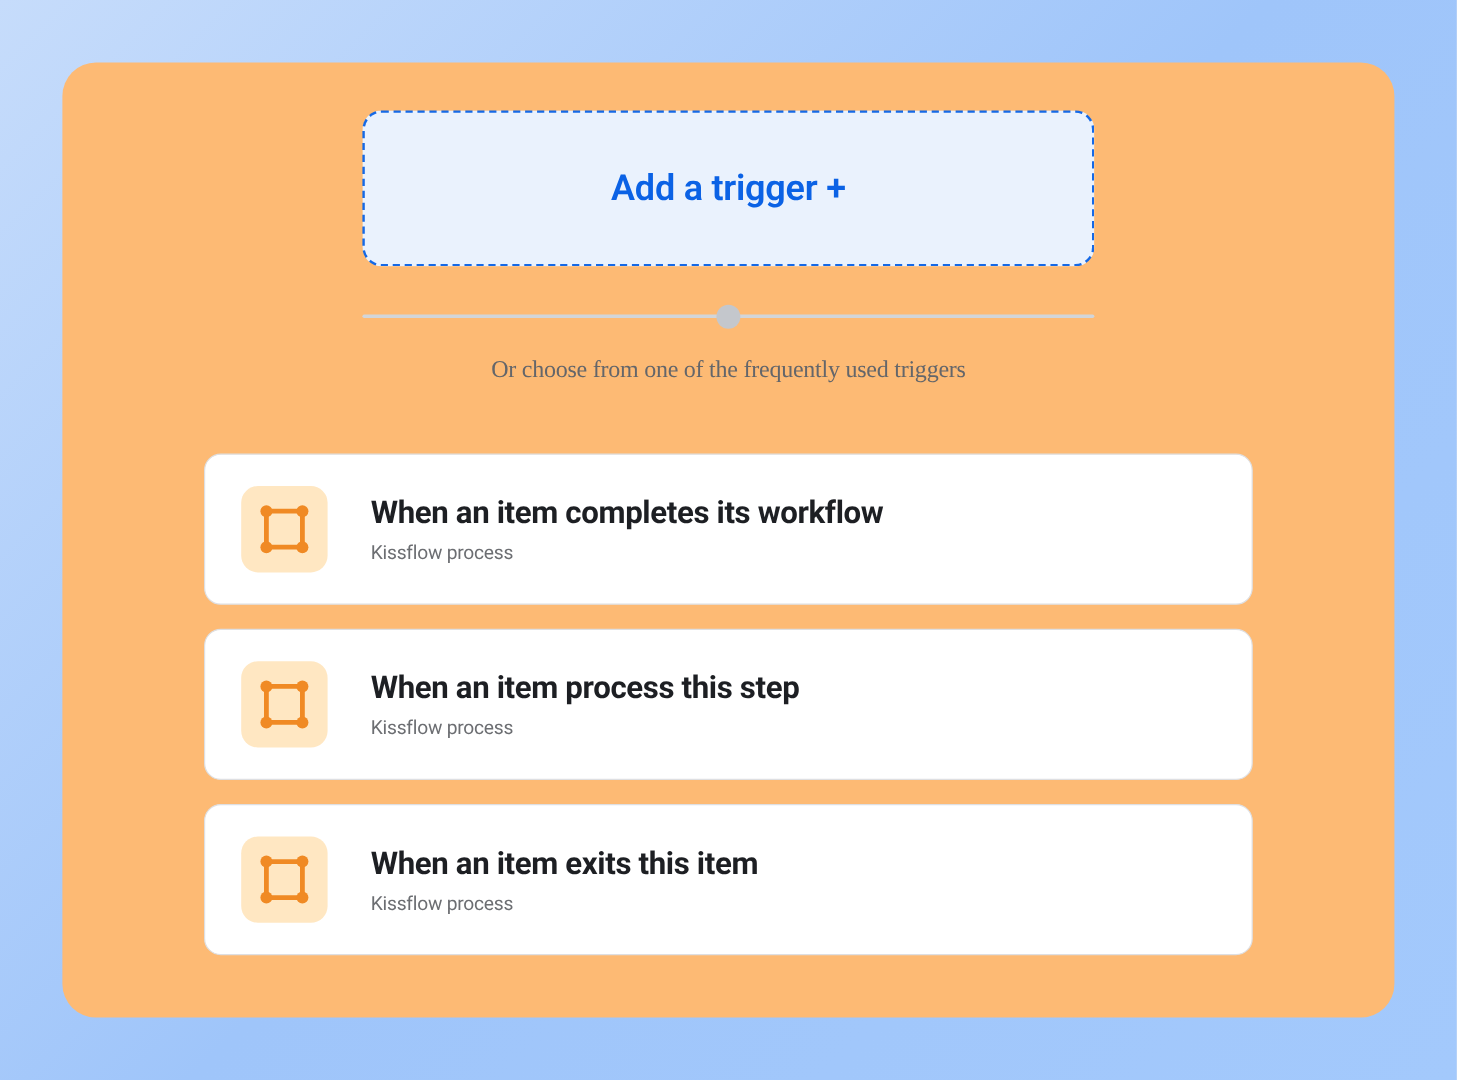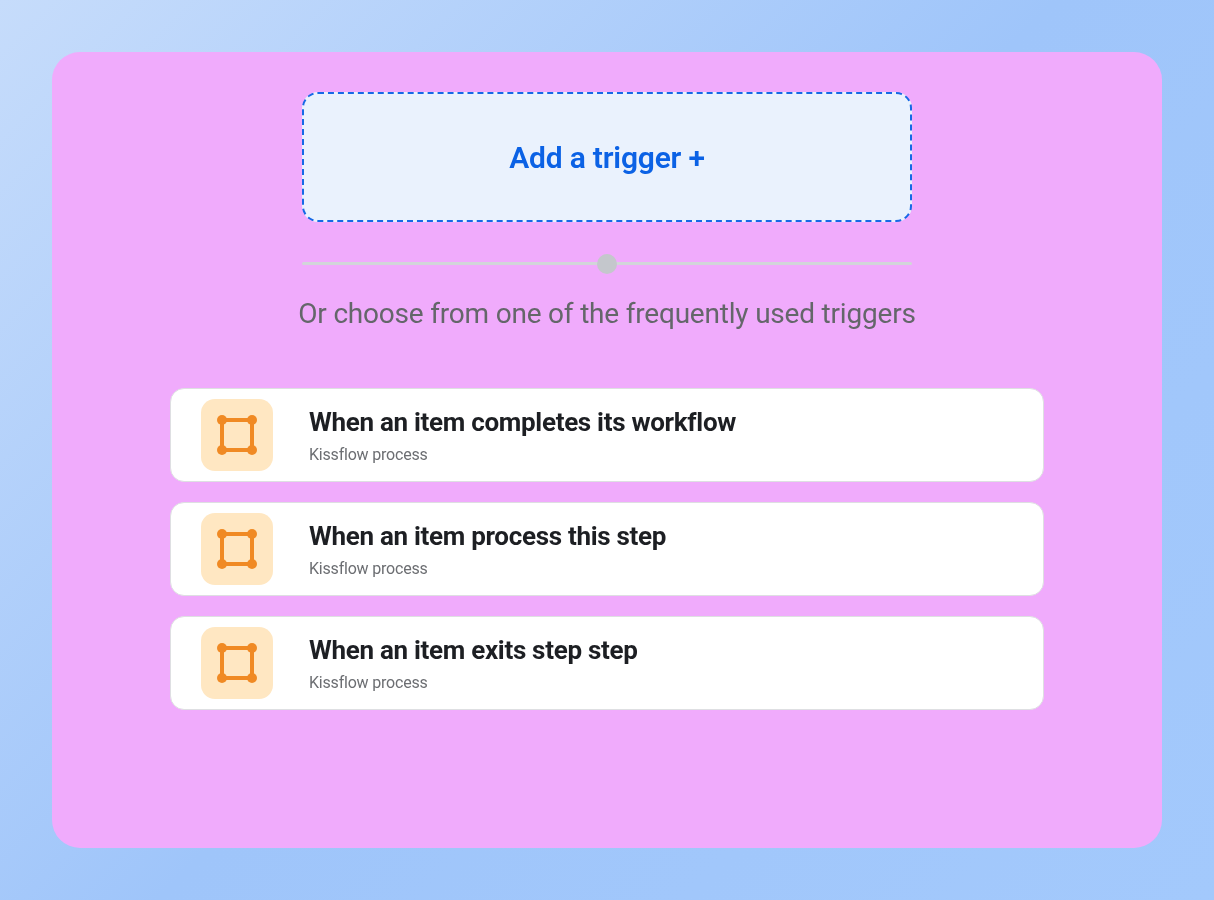--- a/index.html
+++ b/index.html
@@ -5,21 +5,21 @@
   * { box-sizing: border-box; margin: 0; padding: 0; }
   html, body { width: 1214px; height: 900px; }
   body {
     font-family: -apple-system, BlinkMacSystemFont, "Segoe UI", Roboto, "Helvetica Neue", Arial, sans-serif;
     background: linear-gradient(135deg, #c6dcfb 0%, #9fc5fa 50%, #a3c9fc 100%);
     border-radius: 40px;
     padding: 52px;
     overflow: hidden;
   }
   .panel {
-    background: #f0abfc;
+    background: #fdba74;
     width: 100%;
     height: 100%;
     border-radius: 28px;
     padding: 40px 120px 40px 120px;
     display: flex;
     flex-direction: column;
     align-items: center;
   }
   .add-trigger {
     width: 610px;
@@ -52,38 +52,39 @@
   }
   .divider-dot {
     position: absolute;
     width: 20px;
     height: 20px;
     background: #c4c7cc;
     border-radius: 50%;
   }
   .subtitle {
     margin-top: 32px;
-    font-size: 28px;
+    font-size: 20px;
     color: #64666a;
     letter-spacing: -0.2px;
+    font-family: Liberation Serif, serif;
   }
   .trigger-list {
     margin-top: 58px;
     width: 874px;
     display: flex;
     flex-direction: column;
     gap: 20px;
   }
   .trigger-card {
     border: 1px solid #dedfe2;
     border-radius: 14px;
     background: #ffffff;
     display: flex;
     align-items: center;
-    padding: 10px 30px;
+    padding: 26px 30px;
     cursor: pointer;
     gap: 36px;
   }
   .trigger-icon {
     width: 72px;
     height: 72px;
     border-radius: 14px;
     background: #ffe7c2;
     display: flex;
     align-items: center;
@@ -161,20 +162,20 @@
       <div class="trigger-icon">
         <svg width="42" height="42" viewBox="0 0 42 42">
           <rect x="6" y="6" width="30" height="30" fill="none" stroke="#f08a24" stroke-width="4" rx="1"></rect>
           <circle cx="6" cy="6" r="5" fill="#f08a24"></circle>
           <circle cx="36" cy="6" r="5" fill="#f08a24"></circle>
           <circle cx="6" cy="36" r="5" fill="#f08a24"></circle>
           <circle cx="36" cy="36" r="5" fill="#f08a24"></circle>
         </svg>
       </div>
       <div class="trigger-text">
-        <div class="trigger-title">When an item exits step step</div>
+        <div class="trigger-title">When an item exits this item</div>
         <div class="trigger-sub">Kissflow process</div>
       </div>
     </div>
 
   </div>
 
 </div>
 
 </body></html>

